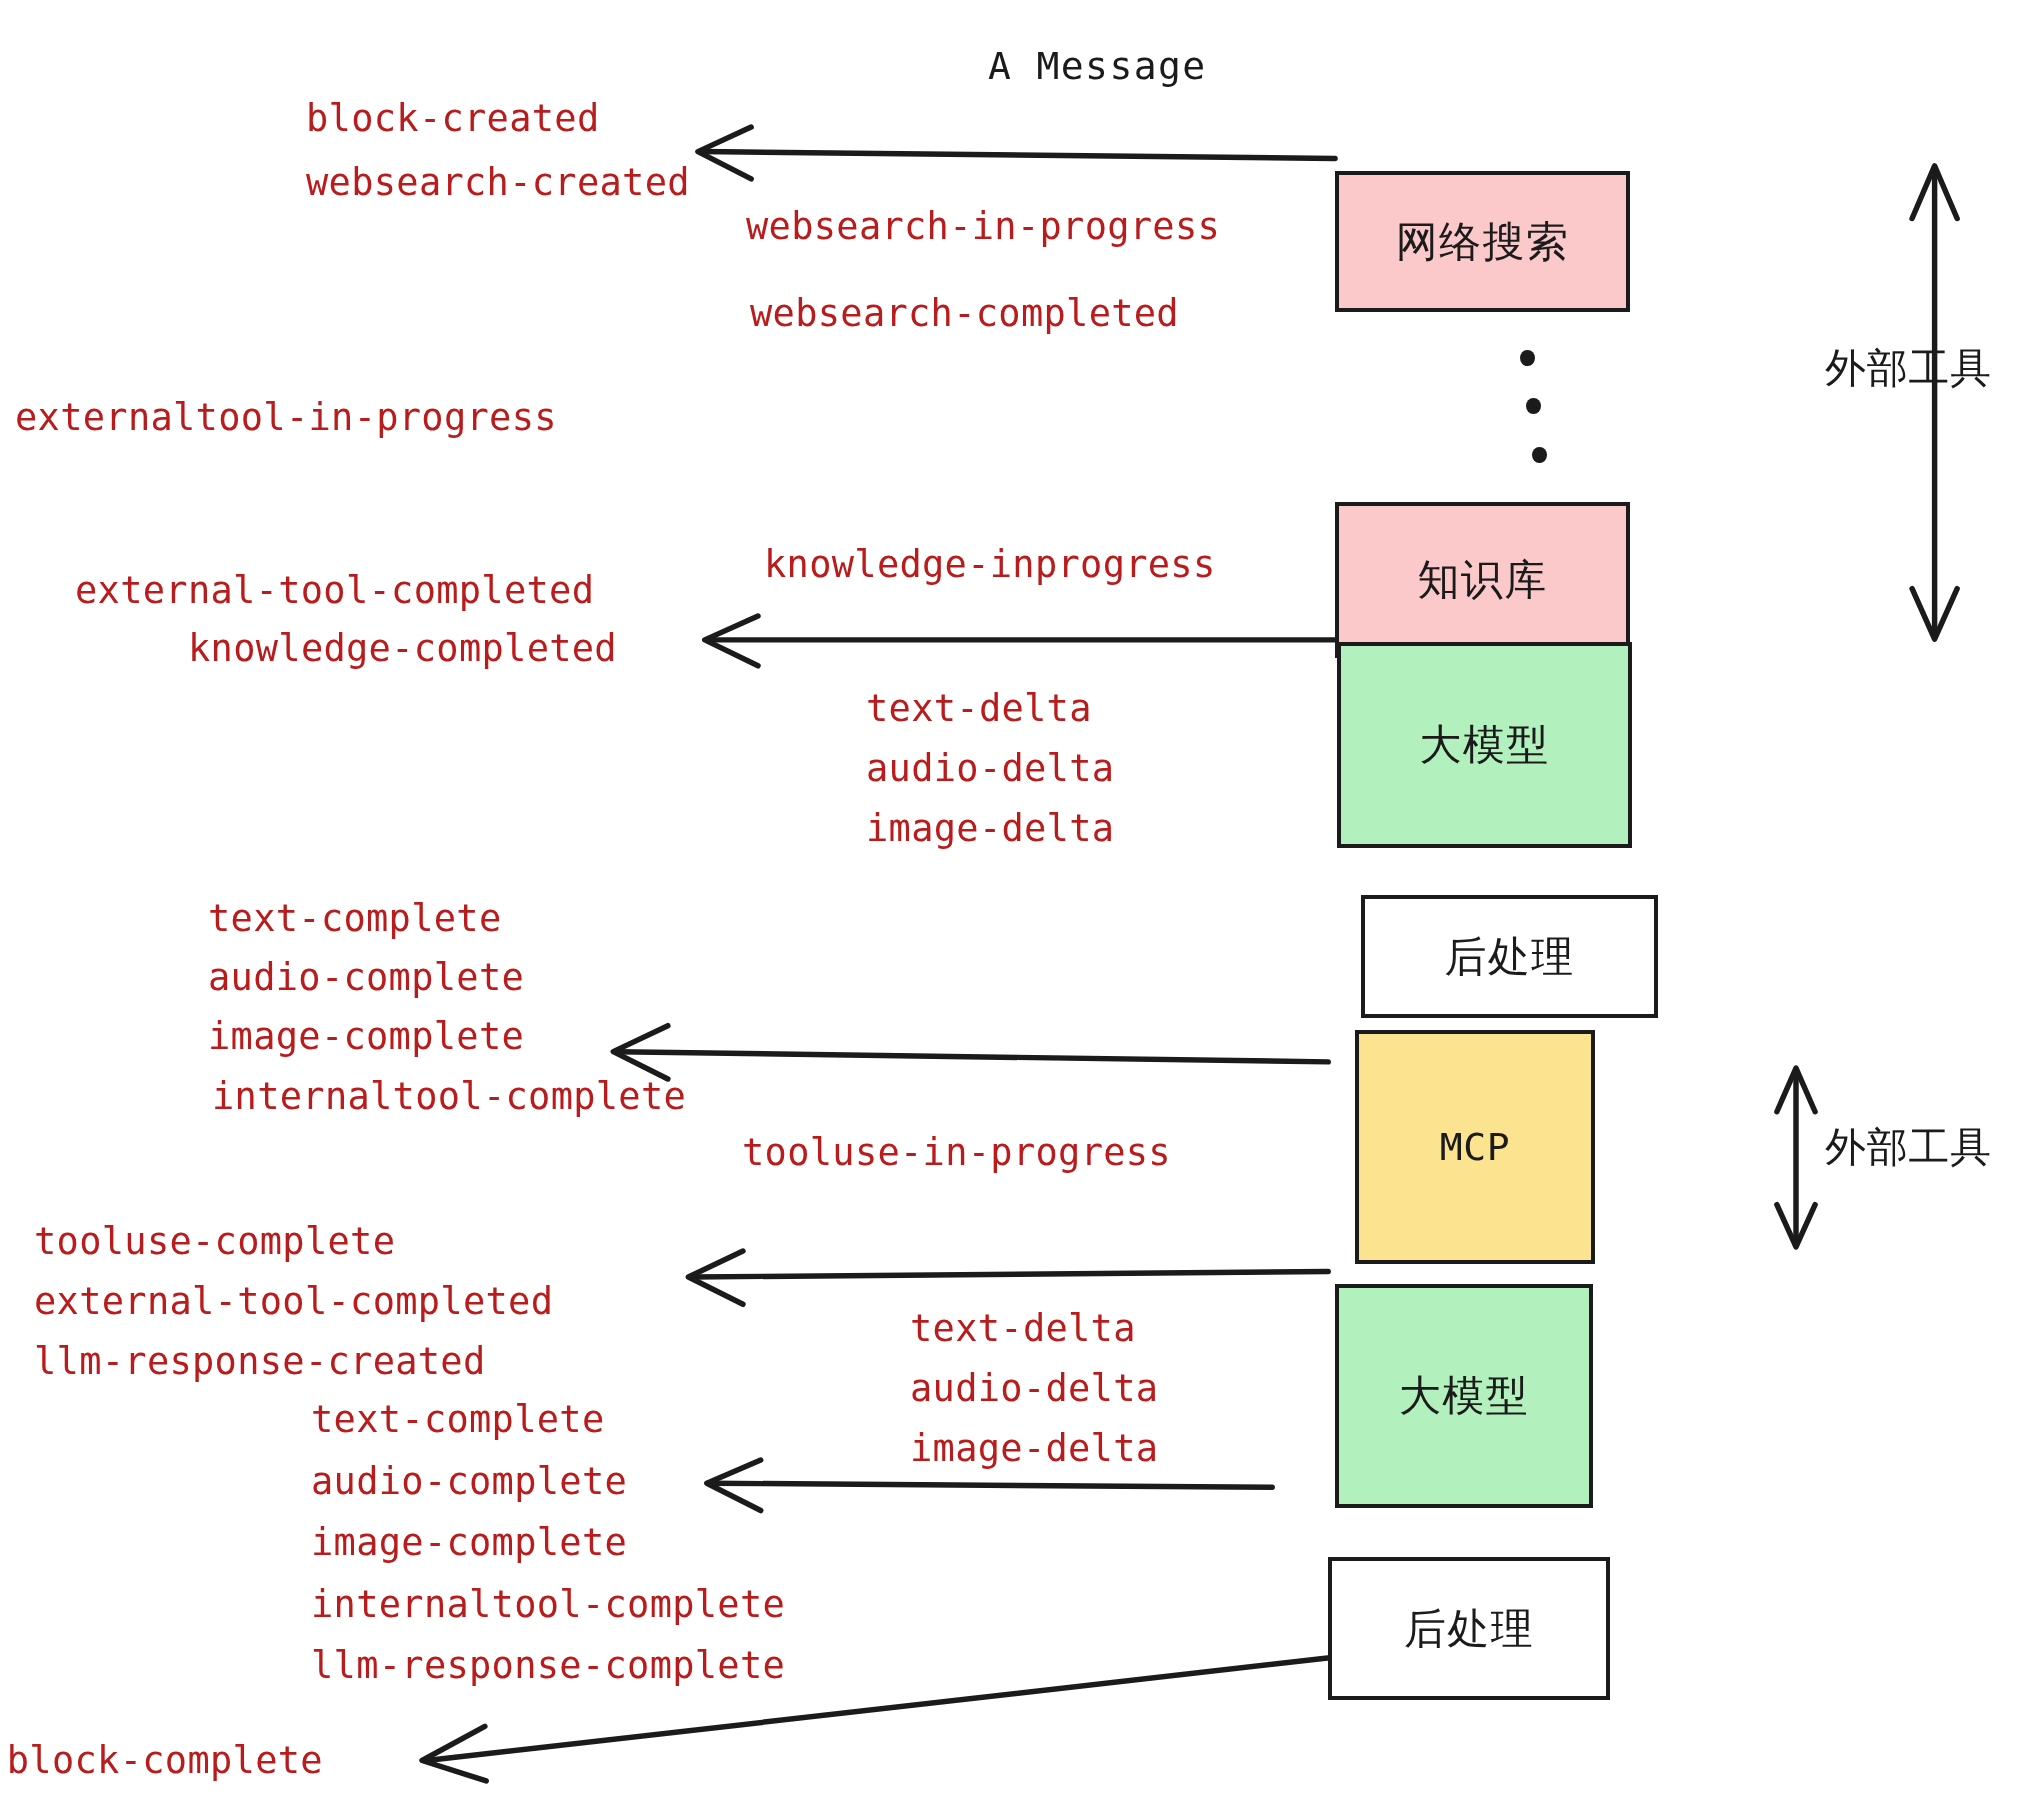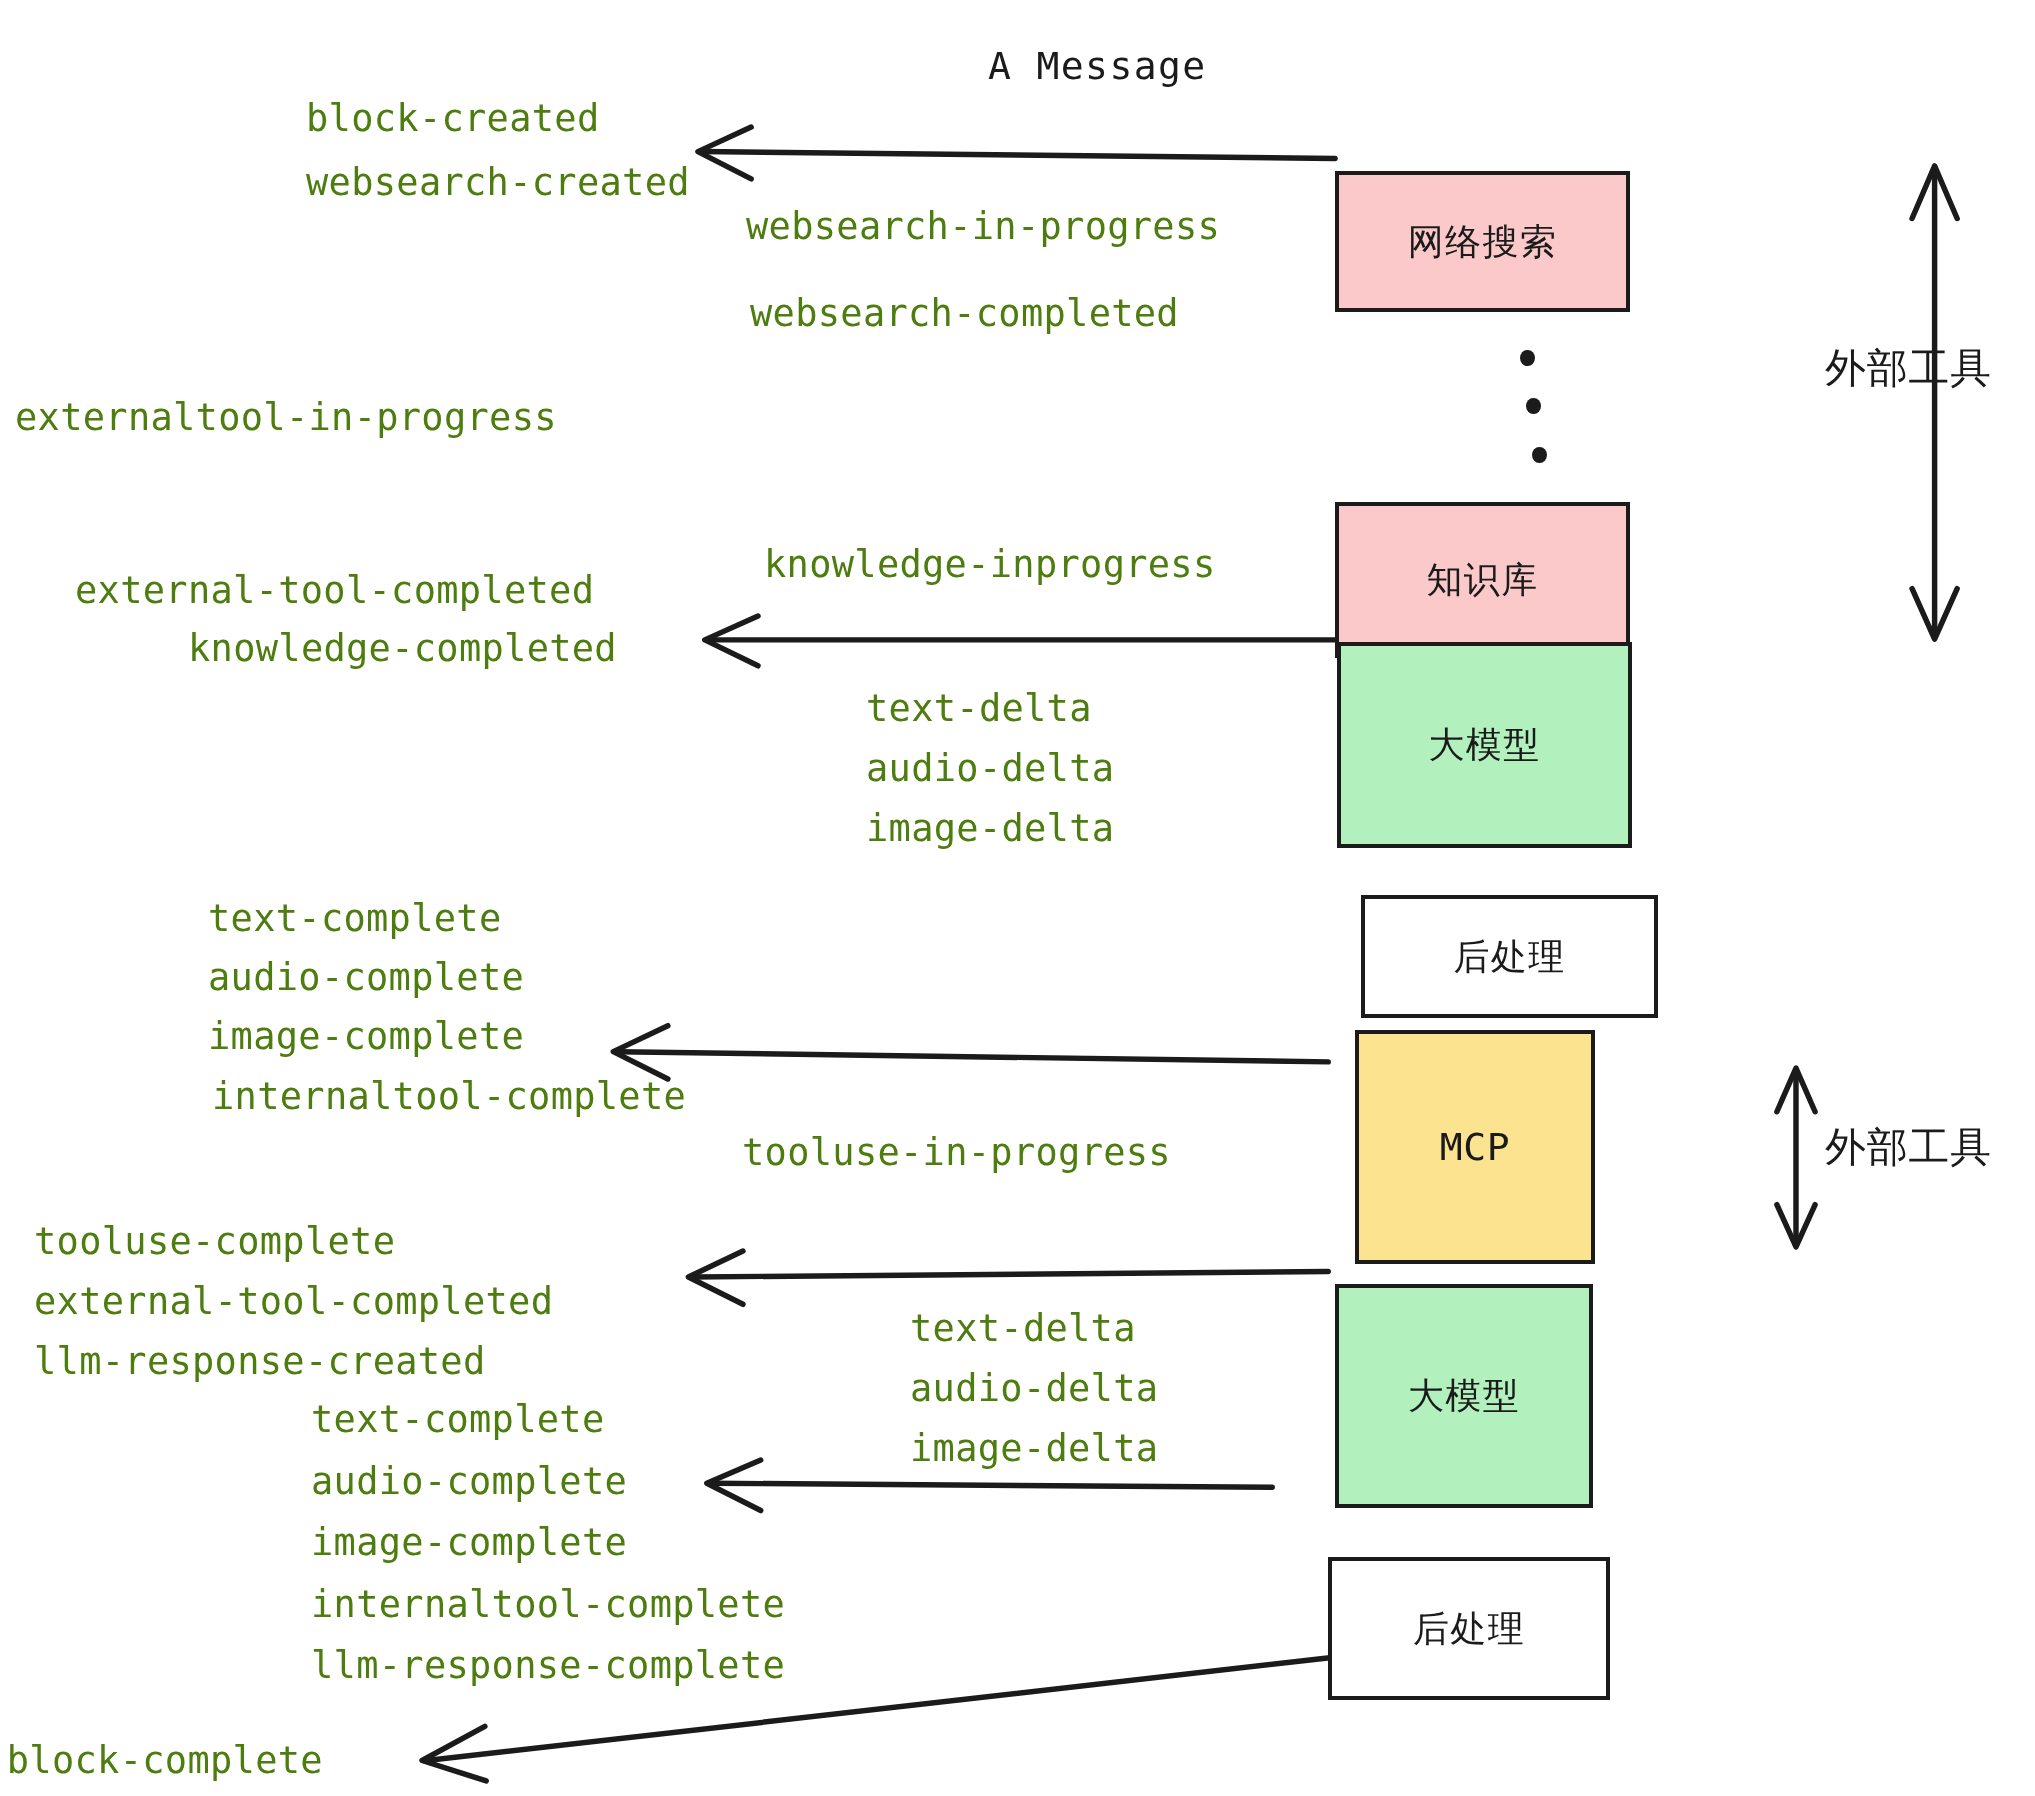--- a/index.html
+++ b/index.html
@@ -11,21 +11,21 @@
     position: relative;
     width: 2035px;
     height: 1796px;
     background: #ffffff;
     overflow: hidden;
     font-family: "DejaVu Sans Mono", "Liberation Mono", monospace;
   }
   .lbl {
     position: absolute;
     white-space: nowrap;
-    color: #4d7c0f;
+    color: #b91c1c;
     font-family: "DejaVu Sans Mono", "Liberation Mono", monospace;
     font-size: 37px;
     letter-spacing: 0.3px;
     line-height: 1;
   }
   .title {
     position: absolute;
     white-space: nowrap;
     color: #1b1b1b;
     font-family: "DejaVu Sans Mono", "Liberation Mono", monospace;
@@ -37,21 +37,21 @@
     position: absolute;
     box-sizing: border-box;
     border: 4.8px solid #1b1b1b;
     display: flex;
     align-items: center;
     justify-content: center;
     color: #1b1b1b;
   }
   .box-label {
     font-family: "DejaVu Sans", "Liberation Sans", sans-serif;
-    font-size: 36px;
+    font-size: 42px;
     line-height: 1;
     letter-spacing: 1.4px;
   }
   .box-label.latin {
     font-family: "DejaVu Sans Mono", "Liberation Mono", monospace;
     font-size: 38px;
     letter-spacing: 0.7px;
   }
   .side-label {
     position: absolute;

